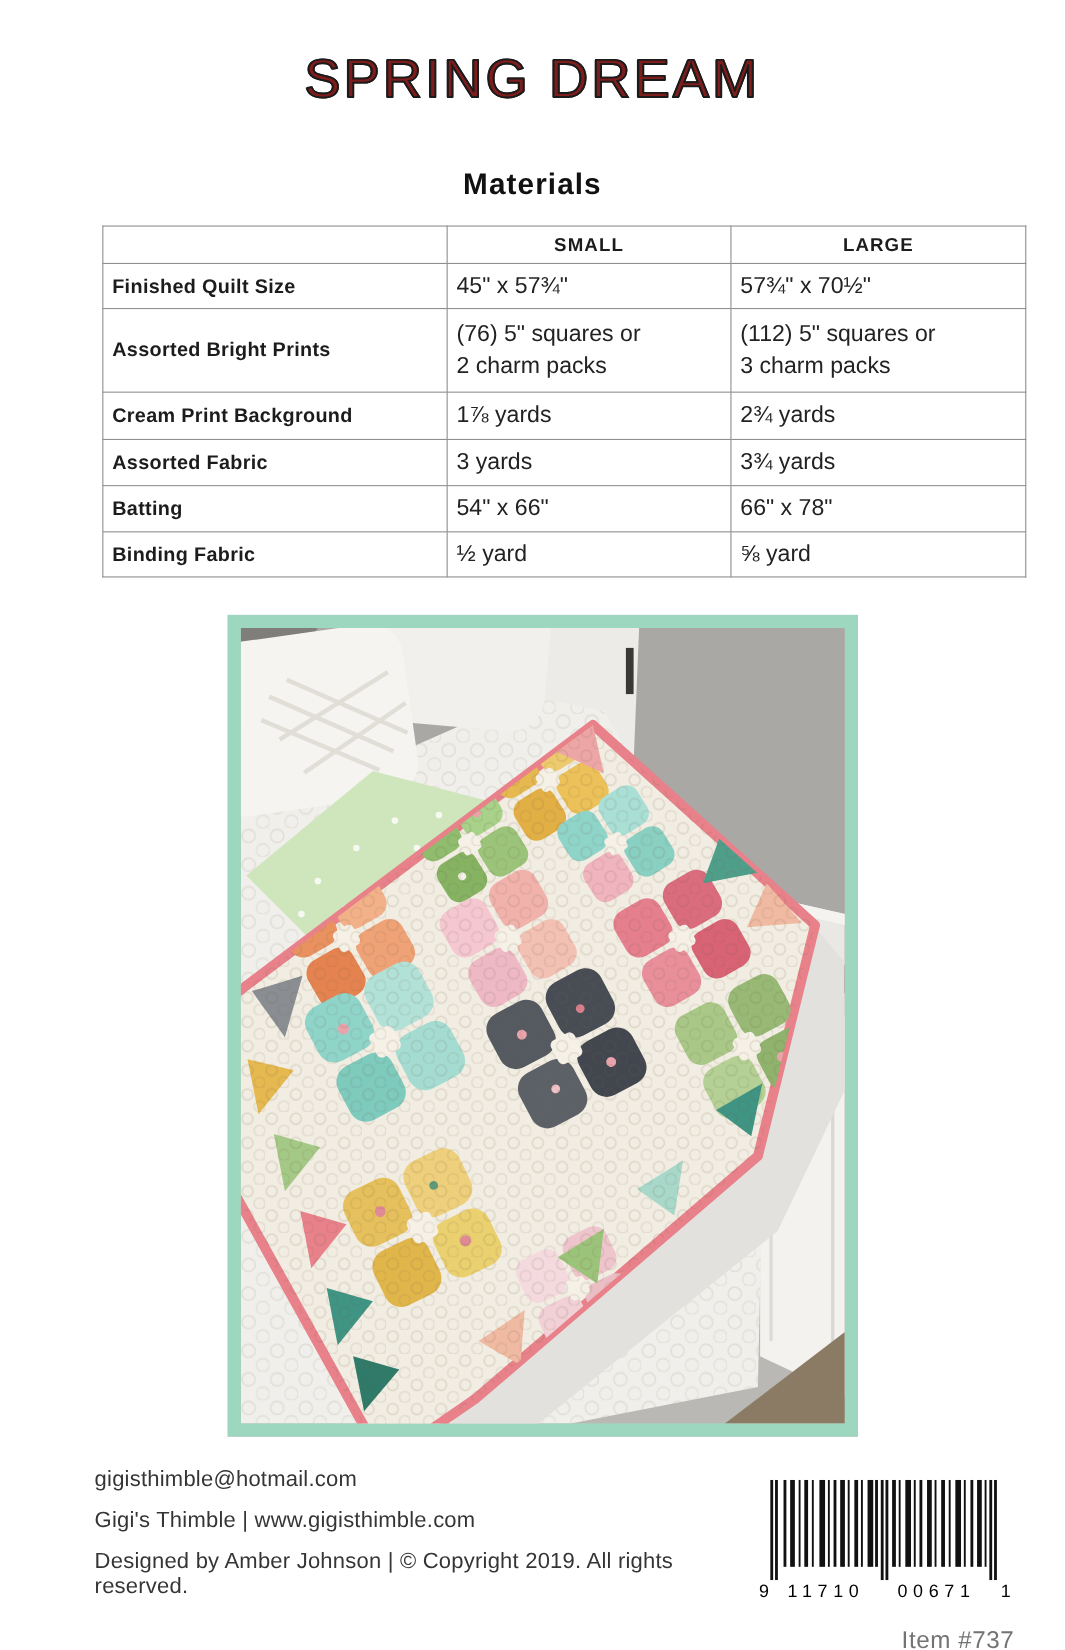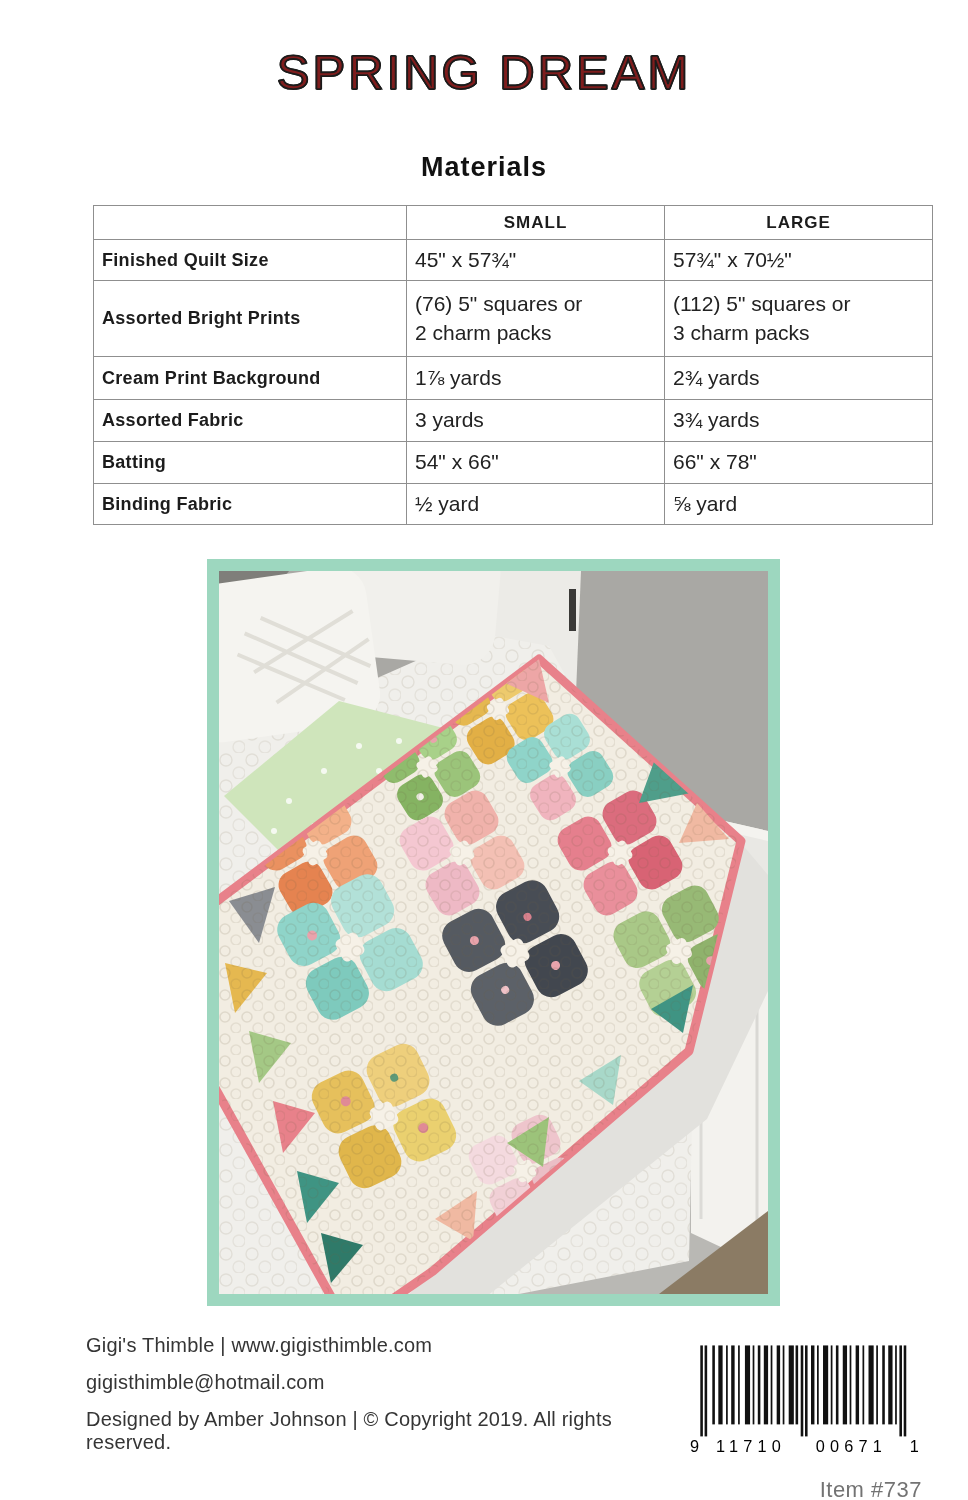--- a/index.html
+++ b/index.html
@@ -248,22 +248,22 @@
           <polygon points="286,112 320,88 330,132" fill="#eda6a6"></polygon>
         </g>
       </g>
 
       <polygon points="320,88 522,270 470,480 214,700 130,758 -30,470 -15,340" fill="url(#qp)"></polygon>
     </svg>
   </div>
 
   <div class="footer">
     <div class="credits">
+      <p>gigisthimble@hotmail.com</p>
       <p>Gigi's Thimble  |  www.gigisthimble.com</p>
-      <p>gigisthimble@hotmail.com</p>
       <p>Designed by Amber Johnson  |  © Copyright 2019.  All rights reserved.</p>
     </div>
 
     <div class="bcwrap">
       <svg viewBox="0 0 272 134" width="234" height="115">
         <g fill="#111111">
           <rect x="14" y="4" width="3" height="106"></rect>
             <rect x="19" y="4" width="3" height="106"></rect>
           <rect x="28" y="4" width="3" height="92"></rect>
             <rect x="35" y="4" width="5" height="92"></rect>

